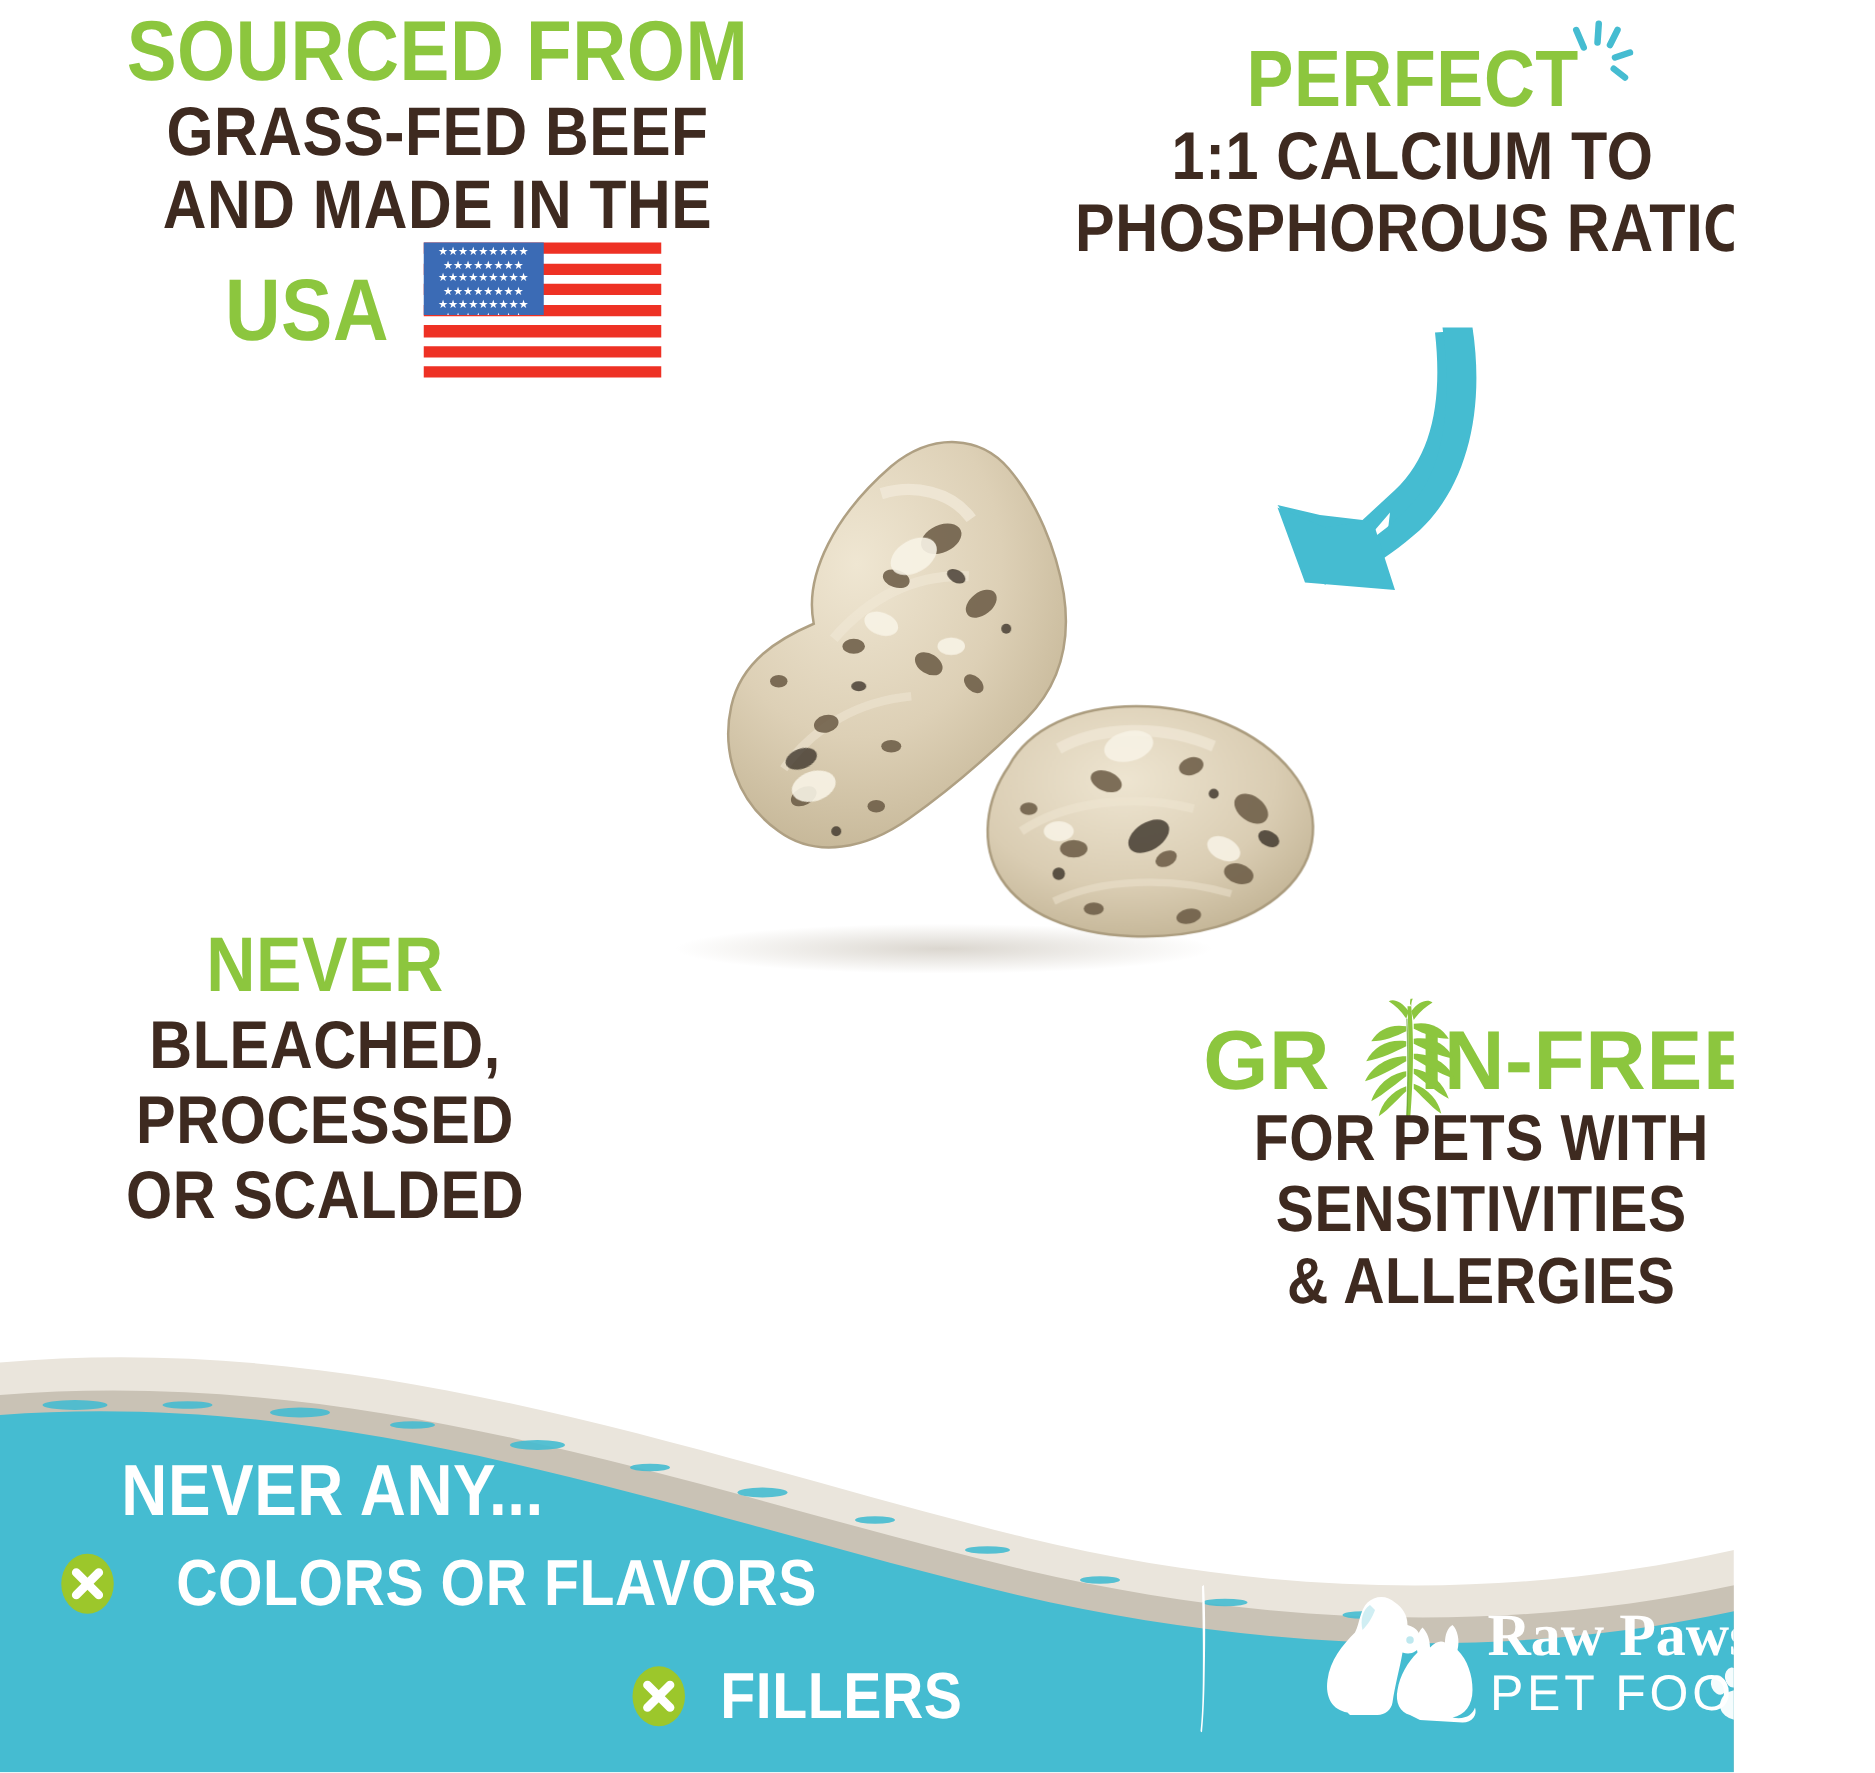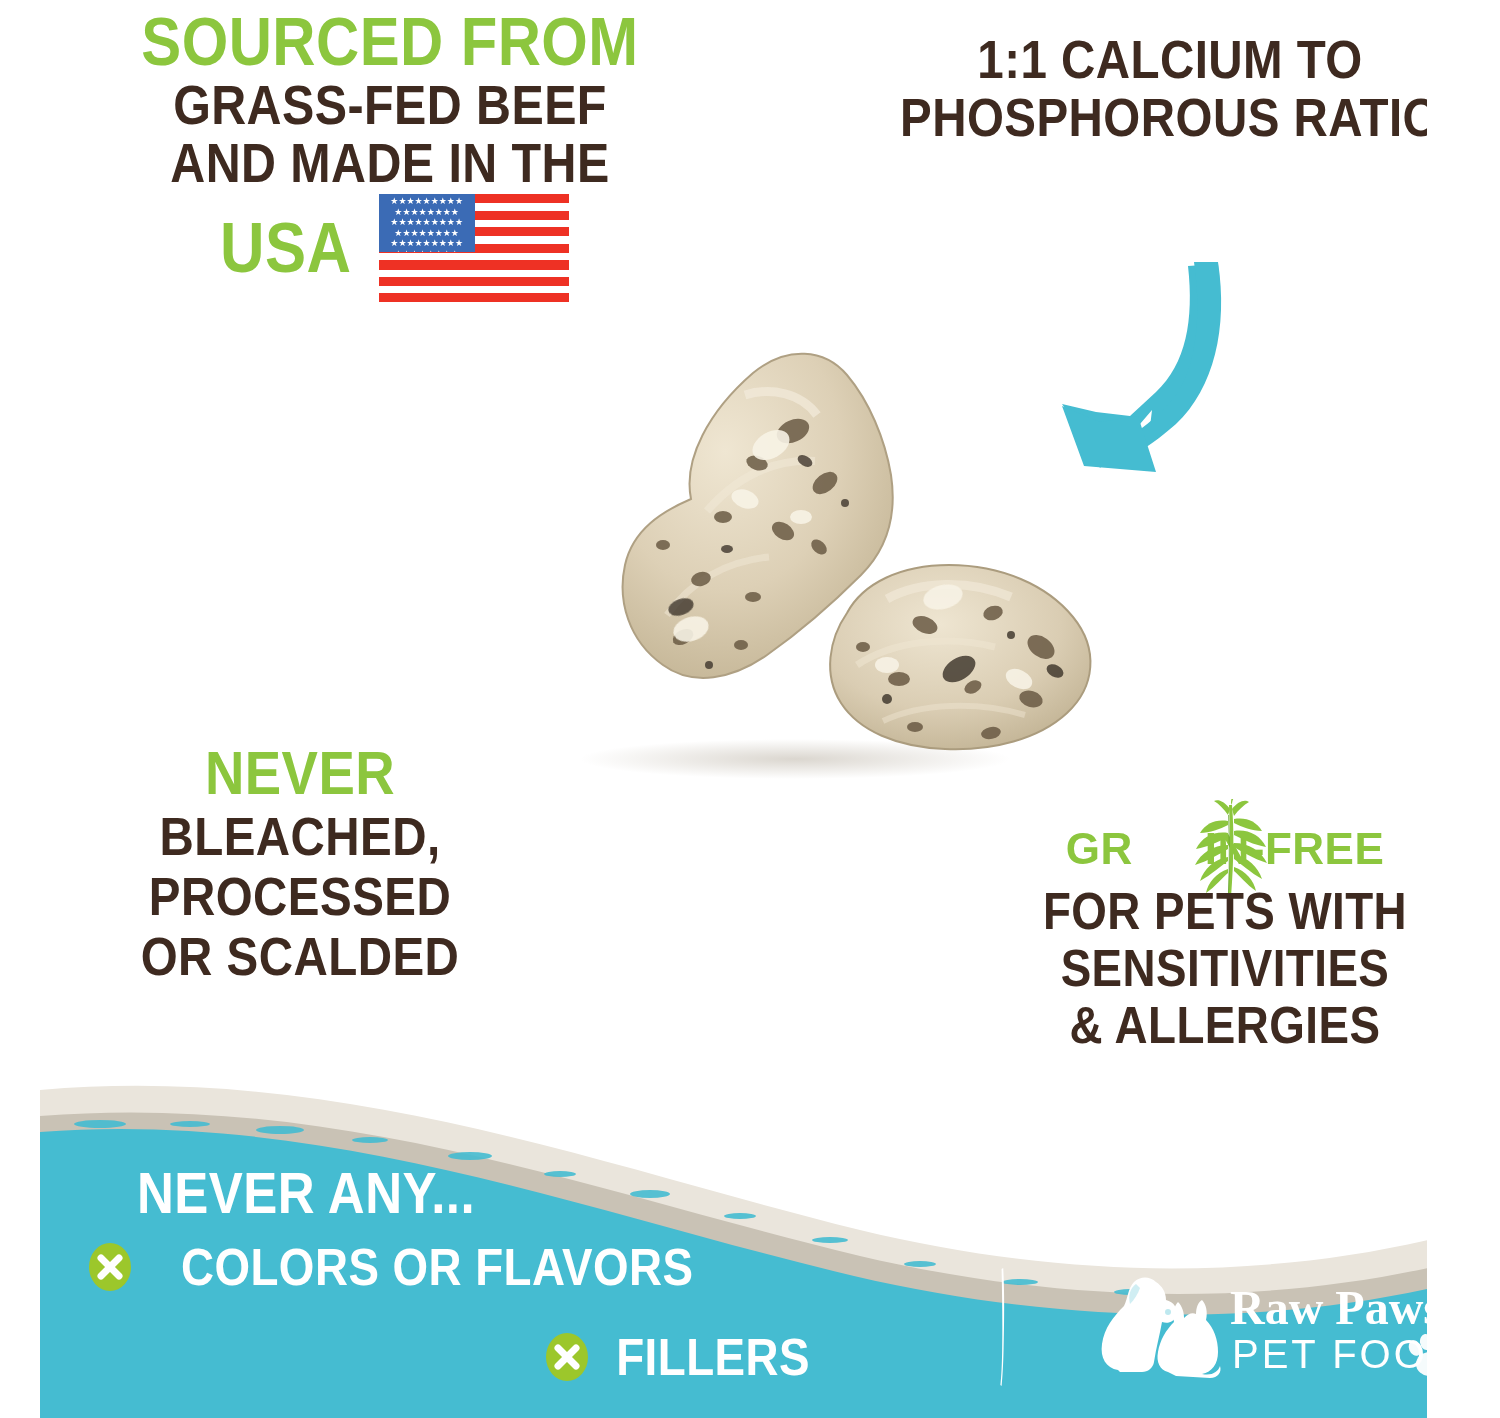--- a/index.html
+++ b/index.html
@@ -3,21 +3,21 @@
 <meta charset="utf-8">
 <style>
   * { margin:0; padding:0; box-sizing:border-box; }
   html,body { width:1500px; height:1418px; }
   body {
     font-family:"Liberation Sans", sans-serif;
     background:#ffffff;
     overflow:hidden;
     position:relative;
   }
-  #page { position:relative; width:1387px; height:1418px; background:#fff; overflow:hidden;margin-left:40px; }
+  #page { position:relative; width:1387px; height:1418px; background:#fff; overflow:hidden; }
 
   
   .cond {
     font-family:"Liberation Sans Narrow","Liberation Sans", sans-serif;
     font-weight:bold;
     letter-spacing:0.5px;
     text-transform:uppercase;
     transform:scaleX(0.88);
     transform-origin:center;
     white-space:nowrap;
@@ -88,21 +88,21 @@
   #blk-never .l2 { font-size:54px; line-height:60px; }
   #blk-never .l3 { font-size:54px; line-height:60px; }
   #blk-never .l4 { font-size:54px; line-height:60px; }
 
   
   #blk-grain {
     position:absolute; left:905px; top:815px; width:560px;
     text-align:center;
   }
   #grain-line { position:relative; display:inline-block; }
-  #grain-line .gt { font-size:44px; line-height:68px; }
+  #grain-line .gt { font-size:67px; line-height:68px; }
   #wheat { position:absolute; left:122px; top:-16px; width:86px; height:104px; }
   #blk-grain .l2 { font-size:52px; line-height:57px; }
   #blk-grain .l3 { font-size:52px; line-height:57px; }
   #blk-grain .l4 { font-size:52px; line-height:57px; }
 
   
   #wave { position:absolute; left:0; top:1058px; width:1500px; height:360px; }
 
   #banner-content { position:absolute; left:12px; top:1058px; width:1500px; height:360px; }
 
@@ -150,20 +150,32 @@
           <div class="starrow" style="margin-top:1px">★★★★★★★★★</div>
           <div class="starrow off" style="margin-top:1px">★★★★★★★★</div>
           <div class="starrow" style="margin-top:1px">★★★★★★★★★</div>
           <div class="starrow off" style="margin-top:1px">★★★★★★★★</div>
         </div>
       </div>
     </div>
   </div>
 
   <div id="blk-perfect">
+    <div id="perfect-wrap">
+      <div class="cond green l1">PERFECT</div>
+      <svg id="sparkle" viewBox="0 0 60 60">
+        <g stroke="#45BCD1" stroke-width="5.2" stroke-linecap="round" fill="none">
+          <line x1="20" y1="26" x2="14" y2="12"></line>
+          <line x1="31" y1="22" x2="32" y2="7"></line>
+          <line x1="41" y1="24" x2="47" y2="12"></line>
+          <line x1="45" y1="34" x2="57" y2="30"></line>
+          <line x1="44" y1="43" x2="53" y2="50"></line>
+        </g>
+      </svg>
+    </div>
     <div class="cond brown l2">1:1 CALCIUM TO</div>
     <div class="cond brown l3">PHOSPHOROUS RATIO</div>
   </div>
 
   <svg id="arrow" viewBox="0 0 250 250">
     <path d="M238 6 C246 74 232 128 196 162 L168 186 L172 152 L148 180 L120 210 L104 178 L82 146 L116 154 L150 158 L176 134 C206 106 214 62 208 8 Z" fill="#45BCD1"></path>
     <path d="M238 4 C248 70 234 130 196 166 C180 180 166 190 152 198 L150 178 C166 168 180 156 192 142 C216 114 222 60 214 4 Z" fill="#45BCD1"></path>
     <path d="M158 158 L176 214 L104 208 L82 148 L120 164 Z" fill="#45BCD1"></path>
   </svg>
 

